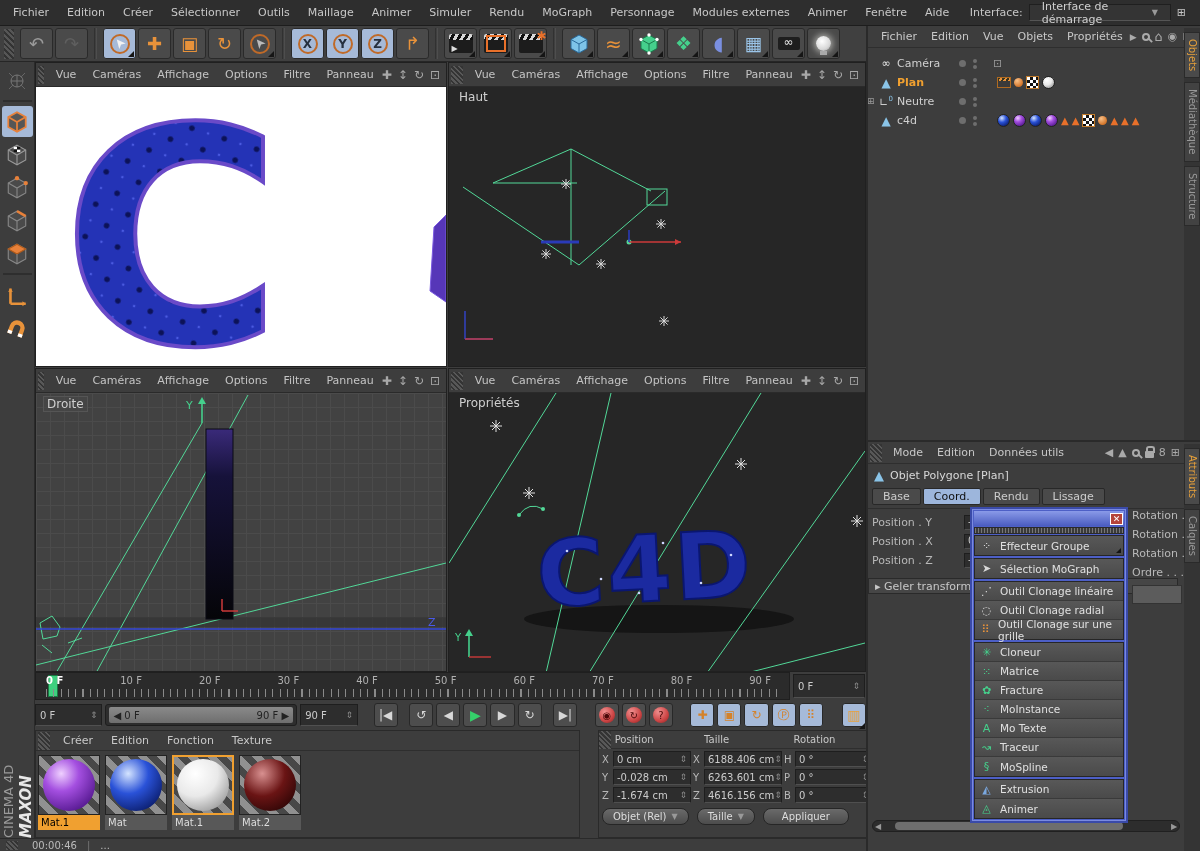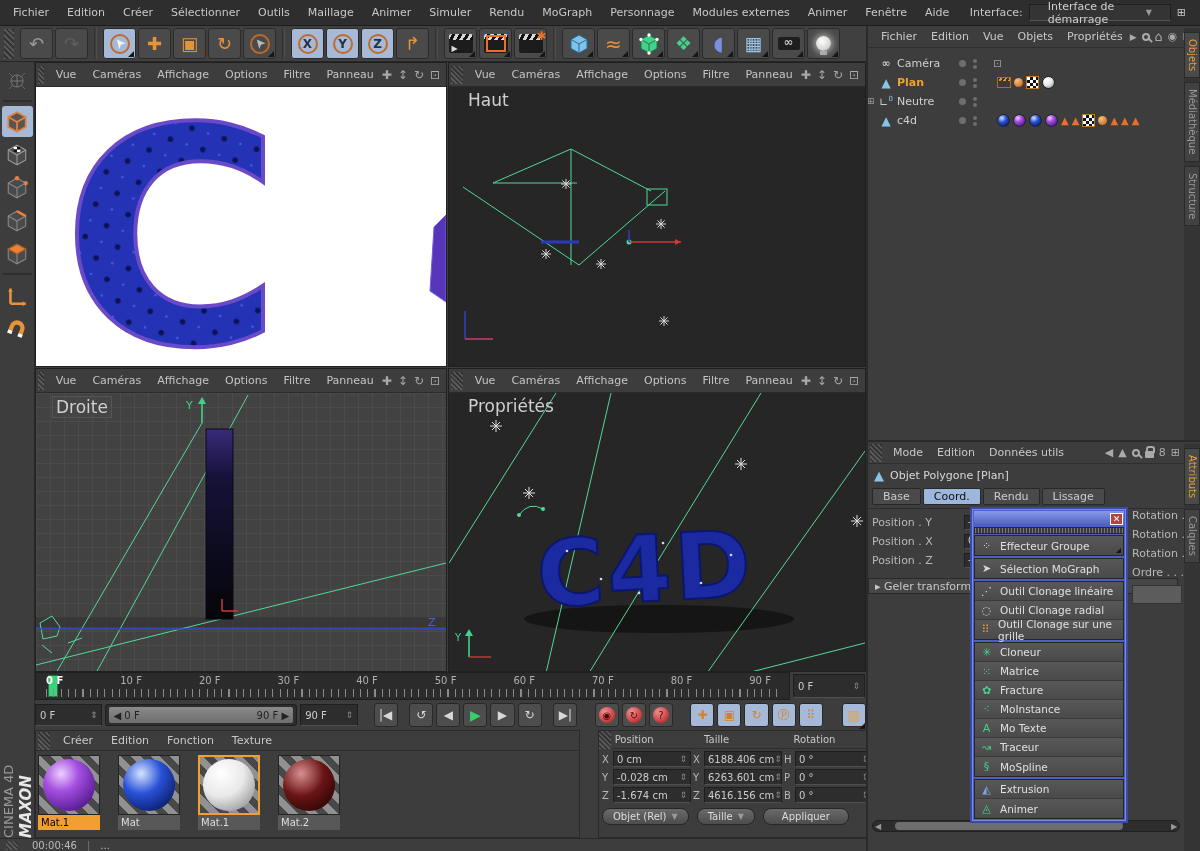--- a/index.html
+++ b/index.html
@@ -5,21 +5,21 @@
   * { margin:0; padding:0; box-sizing:border-box; }
   html,body { width:1200px; height:851px; overflow:hidden; }
   body { font-family:"DejaVu Sans","Liberation Sans",sans-serif; font-size:11px; color:#c6c6c6; background:#3d3d3d; position:relative; }
   .abs { position:absolute; }
   .row { display:flex; align-items:center; }
 
   
   #menubar { left:0; top:0; width:1200px; height:26px; background:#2e2e2e; border-bottom:1px solid #1d1d1d; display:flex; align-items:center; padding-left:4px; }
   .mitem { padding:0 9px; line-height:25px; color:#c8c8c8; cursor:default; }
   #iface { margin-left:auto; display:flex; align-items:center; gap:6px; padding-right:14px; }
-  #iface .dd { width:142px; height:17px; background:#343434; border:1px solid #1f1f1f; border-bottom-color:#555; display:flex; align-items:center; justify-content:space-between; padding:0 18px; color:#cfcfcf; }
+  #iface .dd { width:142px; height:17px; background:#343434; border:1px solid #1f1f1f; border-bottom-color:#555; display:flex; align-items:center; justify-content:space-between; padding:0 12px; color:#cfcfcf; }
   .ddarrow { color:#999; font-size:8px; }
 
   
   #toolbar { left:0; top:26px; width:1200px; height:36px; background:#404040; border-bottom:1px solid #262626; display:flex; align-items:center; gap:2px; padding-left:4px; }
   .tgrip { width:10px; height:30px; background:repeating-linear-gradient(45deg,#565656 0 2px,#333 2px 4px); margin-right:4px; }
   .btn { width:33px; height:31px; display:flex; align-items:center; justify-content:center; background:#4a4a4a; border:1px solid #2a2a2a; border-radius:3px; position:relative; cursor:pointer; }
   .btn.blue { background:#a6bad8; }
   .btn .g { font-size:18px; line-height:1; }
   .corner::after { content:""; position:absolute; right:1px; bottom:1px; border-left:6px solid transparent; border-bottom:6px solid #151515; }
   .sep { width:3px; height:31px; background:linear-gradient(90deg,#2a2a2a,#555); margin:0 4px; }
@@ -44,21 +44,21 @@
   .lsep { width:29px; height:2px; background:#2e2e2e; margin:3px 0; }
 
   
   .vp { background:#262626; border:1px solid #202020; overflow:hidden; }
   .vp-head { height:24px; background:#3d3d3d; border-bottom:1px solid #2a2a2a; display:flex; align-items:center; padding-left:2px; }
   .vgrip { width:12px; height:18px; background:repeating-linear-gradient(45deg,#585858 0 1.5px,#343434 1.5px 3.5px); margin-right:4px; }
   .vp-mi { padding:0 8px; color:#c4c4c4; line-height:23px; cursor:pointer; }
   .vp-ics { margin-left:auto; display:flex; gap:6px; padding-right:6px; color:#a8a8a8; font-size:12px; }
   .vp-ics span { cursor:pointer; }
   .vp-body { position:relative; width:100%; height:calc(100% - 24px); }
-  .vp-label { position:absolute; left:16px; top:3px; color:#cfcfcf; font-size:17px; background:rgba(70,70,70,.65); padding:0 3px; border:1px solid #555; }
+  .vp-label { position:absolute; left:7px; top:3px; color:#cfcfcf; font-size:12px; background:rgba(70,70,70,.65); padding:0 3px; border:1px solid #555; }
   #vp1 .vp-body { background:#ffffff; }
   #vp3 .vp-body { background:#424242; background-image:linear-gradient(#4b4b4b 1px,transparent 1px),linear-gradient(90deg,#4b4b4b 1px,transparent 1px); background-size:14px 14px; }
 
   
   #ruler { left:35px; top:672px; width:755px; height:28px; background:#2b2b2b; border:1px solid #1f1f1f; }
   #rlabels { position:absolute; left:10px; right:18px; top:2px; display:flex; justify-content:space-between; color:#b0b0b0; font-size:10px; }
   #rlabels span:first-child { color:#fff; font-weight:bold; }
   #rticks { position:absolute; left:10px; right:10px; bottom:2px; height:8px; background:repeating-linear-gradient(90deg,#8a8a8a 0 1px,transparent 1px 7.3px); }
   #playhead { position:absolute; left:12px; top:2px; width:10px; height:22px; background:#3fd07f; border:1px solid #1a7a44; }
   #rulerspin { left:793px; top:674px; width:72px; height:24px; }
@@ -71,21 +71,21 @@
   #range .bar { position:absolute; left:3px; right:3px; top:2px; bottom:2px; background:linear-gradient(#8a8a8a,#6e6e6e); border-radius:2px; display:flex; justify-content:space-between; align-items:center; padding:0 4px; color:#222; font-size:10px; }
   .tbtn { width:25px; height:24px; display:flex; align-items:center; justify-content:center; background:#4d4d4d; border:1px solid #282828; border-radius:3px; color:#d8d8d8; font-size:12px; cursor:pointer; }
   .tbtn.play { color:#35d06a; font-size:14px; }
   .tbtn.red .rc { width:16px; height:16px; border-radius:50%; background:radial-gradient(circle at 35% 30%,#f09090,#cc4444 60%,#8a1f1f); color:#4a0808; font-size:10px; display:flex; align-items:center; justify-content:center; }
   .tbtn.blue { background:#a6bad8; color:#d4822a; }
   .tbtn.blue.last { color:#e8a13a; font-size:14px; }
 
   
   #materials { left:35px; top:730px; width:545px; height:108px; background:#3d3d3d; border:1px solid #2a2a2a; }
   #mat-menu { height:20px; display:flex; align-items:center; border-bottom:1px solid #2e2e2e; padding-left:2px; }
-  #mat-thumbs { display:flex; gap:16px; padding:4px 2px 0 2px; }
+  #mat-thumbs { display:flex; gap:3px; padding:4px 2px 0 2px; }
   .mat { width:64px; }
   .mat .thumb { width:62px; height:60px; background:#8a8a8a; background-image:repeating-linear-gradient(45deg,rgba(60,60,60,.85) 0 7px,rgba(150,150,150,.55) 7px 14px); border:1px solid #222; display:flex; align-items:center; justify-content:center; }
   .mat .thumb.sel { border:2px solid #f0a030; }
   .sphere { width:52px; height:52px; border-radius:50%; }
   .sp-purple { background:radial-gradient(circle at 35% 28%, #efd0ff 0%, #a44fe0 35%, #571a92 80%); }
   .sp-blue   { background:radial-gradient(circle at 35% 28%, #d4e4ff 0%, #2a52d8 40%, #091a66 85%); }
   .sp-white  { background:radial-gradient(circle at 35% 28%, #ffffff 0%, #e9e9e9 45%, #8f8f8f 90%); }
   .sp-red    { background:radial-gradient(circle at 35% 28%, #d89090 0%, #6a1414 45%, #250404 90%); }
   .mat .mlabel { height:15px; line-height:15px; padding:0 3px; background:#585858; color:#ddd; font-size:10px; width:62px; overflow:hidden; }
   .mat .mlabel.sel { background:#f0a030; color:#000; }

